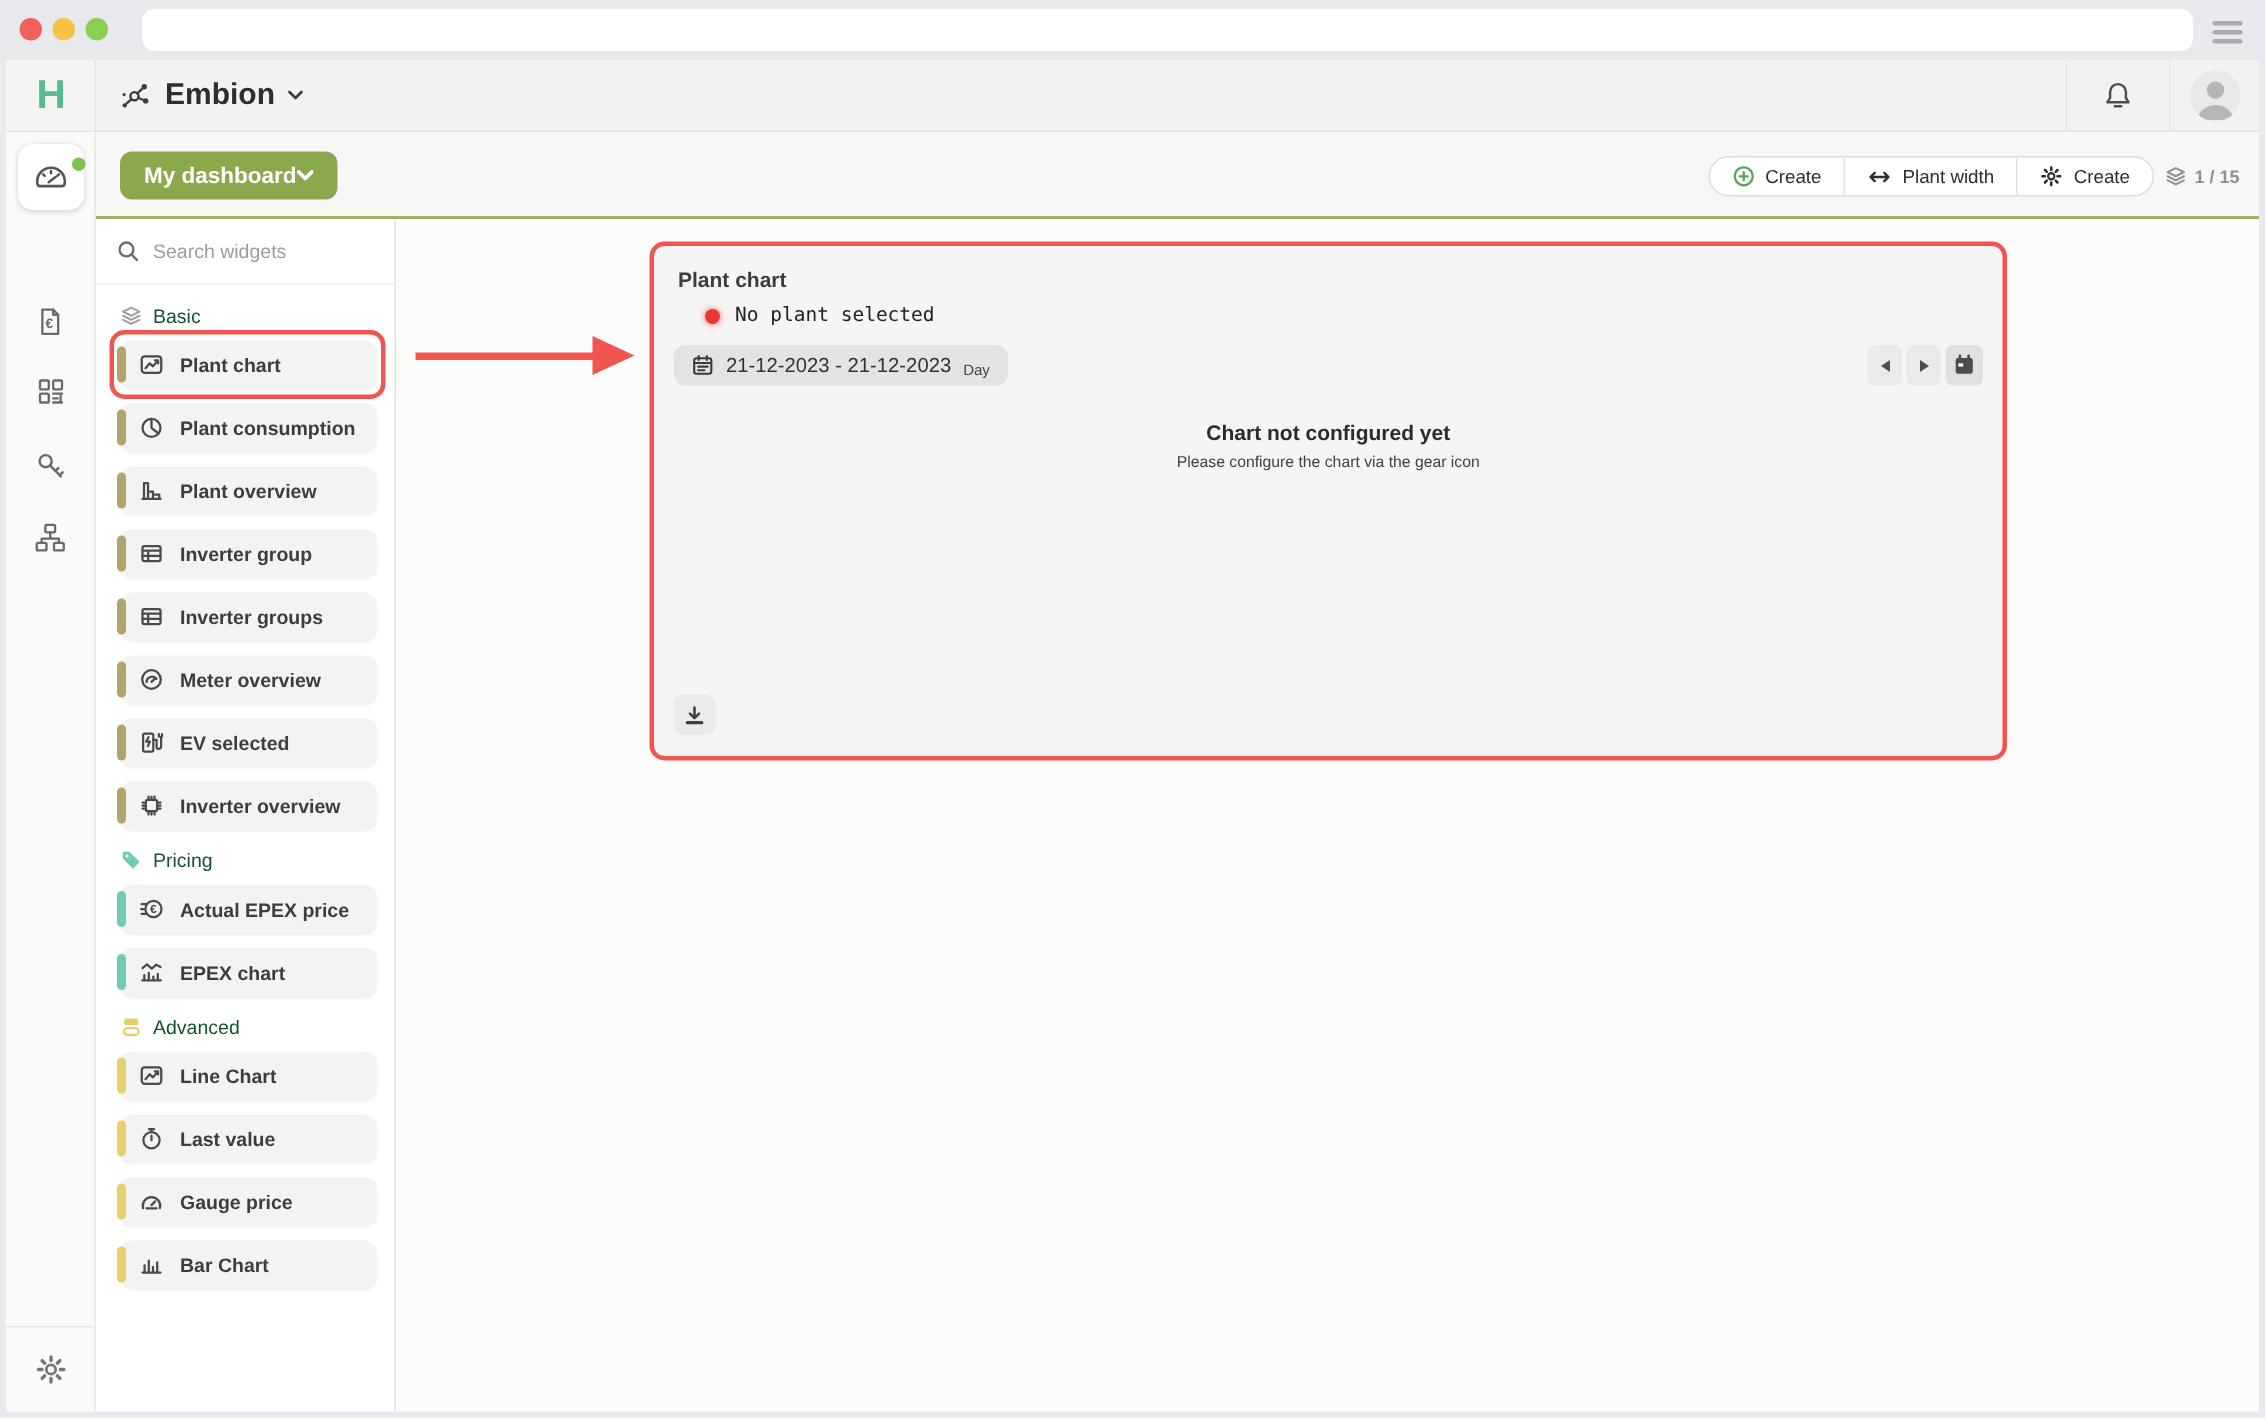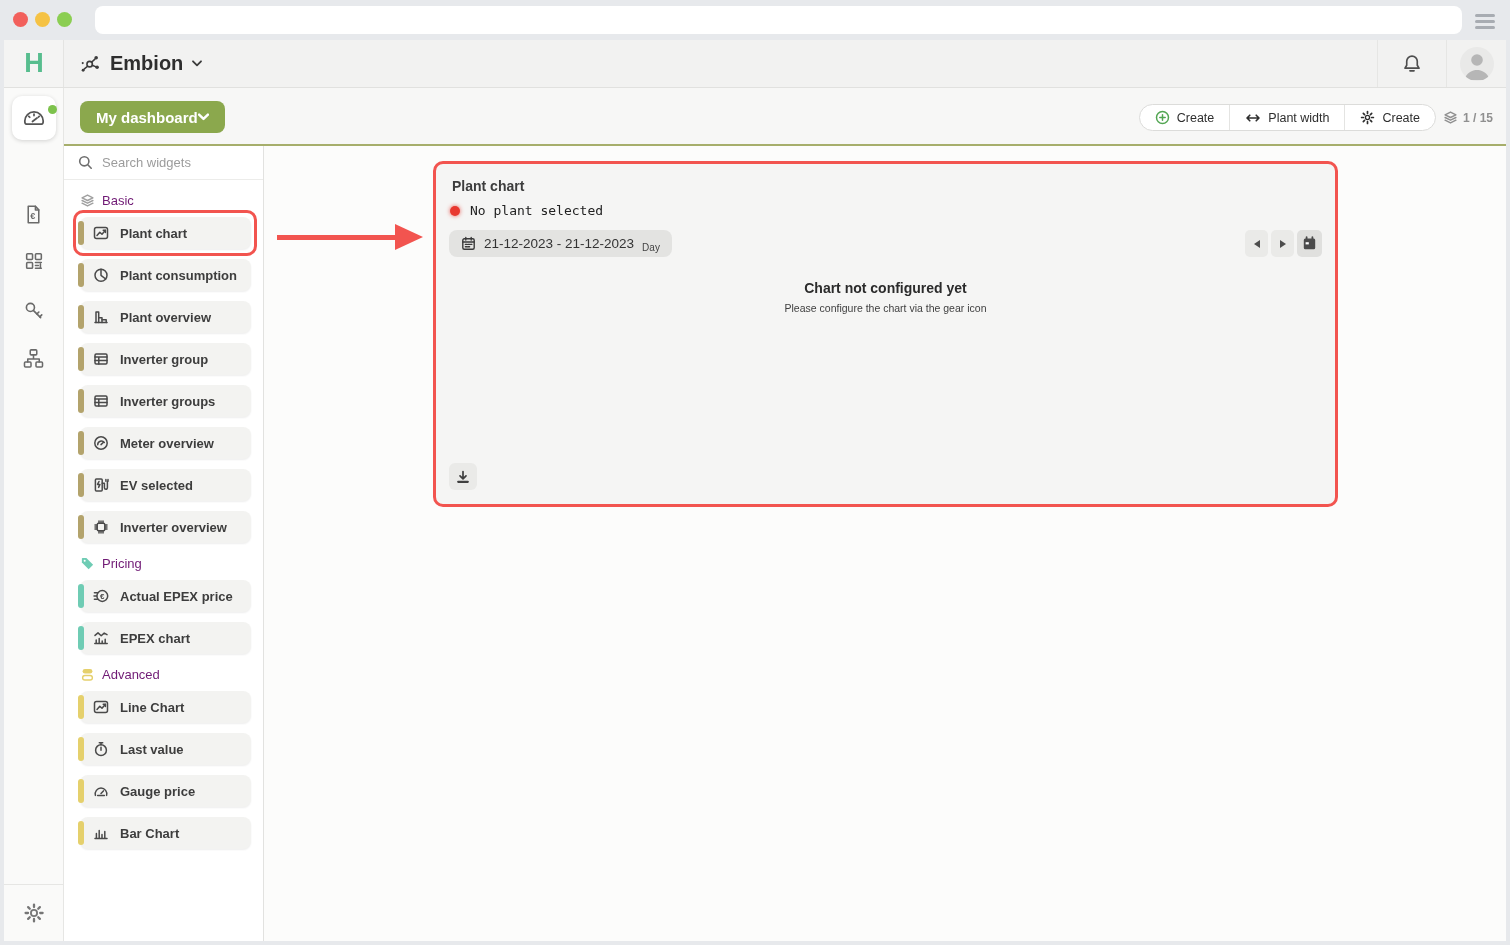--- a/index.html
+++ b/index.html
@@ -42,38 +42,38 @@
   .rail-footer .rail-gear { cursor:pointer; display:flex; }
   
   .subbar { position:absolute; left:60px; top:48px; right:0; height:58px; background:#f7f7f6; border-bottom:2px solid var(--c-olive_divider,#a6ae6b); }
   .dash-btn { position:absolute; left:16px; top:13px; height:32px; padding:16px 16px; background:var(--c-primary,#8ba84d); color:#fff; font-weight:bold; font-size:15px; font-family:inherit; border:none; border-radius:8px; display:flex; align-items:center; gap:0; cursor:pointer; }
   .btn-group { position:absolute; right:70px; top:16px; height:27px; display:flex; background:#fff; border:1px solid #dcdcda; border-radius:14px; overflow:hidden; }
   .gbtn { display:flex; align-items:center; gap:7px; padding:0 15px; font-size:12.5px; font-weight:normal; color:#2e2e2e; font-family:inherit; border:none; background:transparent; cursor:pointer; }
   .gbtn + .gbtn { border-left:1px solid #e4e4e2; }
   .counter { position:absolute; right:13px; top:16px; height:27px; display:flex; align-items:center; gap:5px; color:#909090; font-size:12px; font-weight:bold; }
   
   .panel { position:absolute; left:60px; top:106px; width:200px; bottom:0; background:#fff; border-right:1px solid #e2e2e0; }
-  .search-row { height:34px; border-bottom:1px solid #ececea; display:flex; align-items:center; padding:0 14px; gap:9px; }
+  .search-row { height:44px; border-bottom:1px solid #ececea; display:flex; align-items:center; padding:0 14px; gap:9px; }
   .search-input { border:none; outline:none; font-size:13px; color:#444; width:145px; background:transparent; font-family:inherit; }
   .search-input::placeholder { color:#9c9c9c; }
-  .sec-head { display:flex; align-items:center; gap:7px; margin:13px 0 9px 16px; color:#701a75; font-size:13px; }
+  .sec-head { display:flex; align-items:center; gap:7px; margin:13px 0 9px 16px; color:#14532d; font-size:13px; }
   .witem { position:relative; height:32px; margin:0 12px 10px 16px; background:#f3f3f1; border-radius:8px; display:flex; align-items:center; padding-left:13px; gap:11px; box-shadow:0 1px 2px rgba(0,0,0,.07); cursor:pointer; }
   .accent { position:absolute; left:-2px; top:4px; width:6px; height:24px; border-radius:3px; }
   .wlabel { font-size:13px; font-weight:bold; color:#3d3d3d; }
   .annotated::after { content:""; position:absolute; left:-7px; right:-6px; top:-7px; bottom:-7px; border:3px solid var(--c-highlight,#f2544f); border-radius:10px; pointer-events:none; }
   .ic { display:inline-flex; flex:none; }
   .ic svg { display:block; stroke:#4a4a4a; fill:none; stroke-width:1.5; stroke-linecap:round; stroke-linejoin:round; }
   
   .canvas { position:absolute; left:260px; top:106px; right:0; bottom:0; background:#fcfcfb; }
   .arrow { position:absolute; left:13px; top:78px; width:146px; height:26px; }
   .arrow-line { position:absolute; left:0; top:11px; width:120px; height:5px; background:var(--c-highlight,#f2544f); }
   .arrow-head { position:absolute; left:118px; top:0; width:0; height:0; border-top:13px solid transparent; border-bottom:13px solid transparent; border-left:28px solid var(--c-highlight,#f2544f); }
   .widget { position:absolute; left:169px; top:15px; width:905px; height:346px; background:#f5f5f4; border:3px solid var(--c-highlight,#f2544f); border-radius:10px; }
   .w-title { position:absolute; left:16px; top:14px; font-size:14px; font-weight:bold; color:#3d3d3d; }
-  .w-status { position:absolute; left:14px; top:39px; display:flex; align-items:center; gap:10px; }
+  .w-status { position:absolute; left:34px; top:39px; display:flex; align-items:center; gap:10px; }
   .status-dot { width:10px; height:10px; border-radius:50%; background:#e8382f; box-shadow:0 0 4px rgba(232,56,47,.8); }
   .status-text { font-family:"DejaVu Sans Mono", monospace; font-size:13px; color:#222; }
   .date-pill { position:absolute; left:13px; top:66px; height:27px; background:#e3e3e1; border:none; border-radius:8px; display:flex; align-items:center; gap:8px; padding:0 12px; cursor:pointer; font-family:inherit; }
   .date-text { font-size:13.5px; color:#333; }
   .date-mode { font-size:10px; color:#444; align-self:flex-end; margin-bottom:4px; }
   .w-controls { position:absolute; right:13px; top:66px; display:flex; gap:3px; }
   .wc-btn { width:23px; height:27px; background:#eaeae8; border:none; border-radius:5px; display:flex; align-items:center; justify-content:center; cursor:pointer; }
   .wc-btn.cal { background:#e0e0de; width:25px; }
   .tri-l { width:0; height:0; border-top:4.5px solid transparent; border-bottom:4.5px solid transparent; border-right:6px solid #4d4d4d; }
   .tri-r { width:0; height:0; border-top:4.5px solid transparent; border-bottom:4.5px solid transparent; border-left:6px solid #4d4d4d; }

